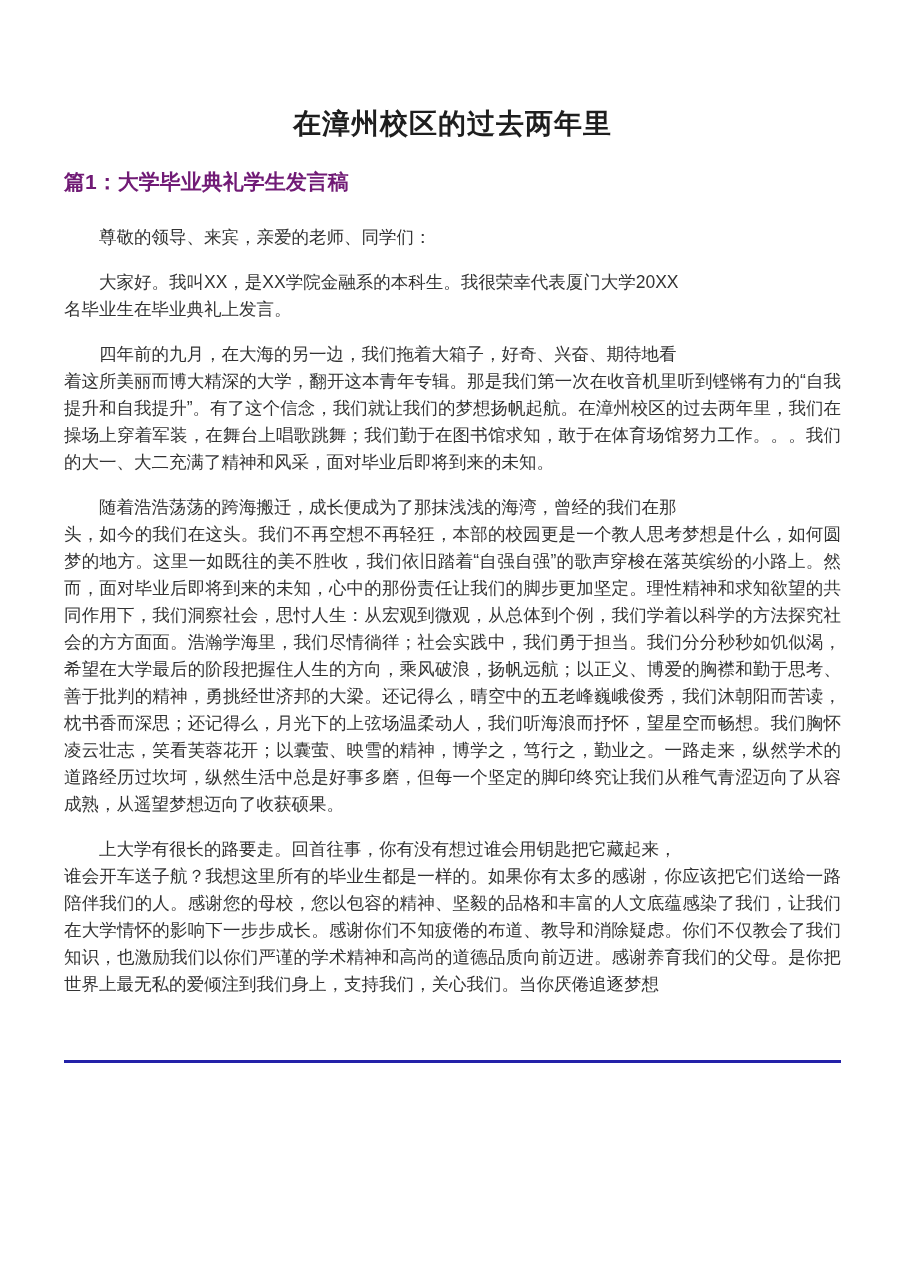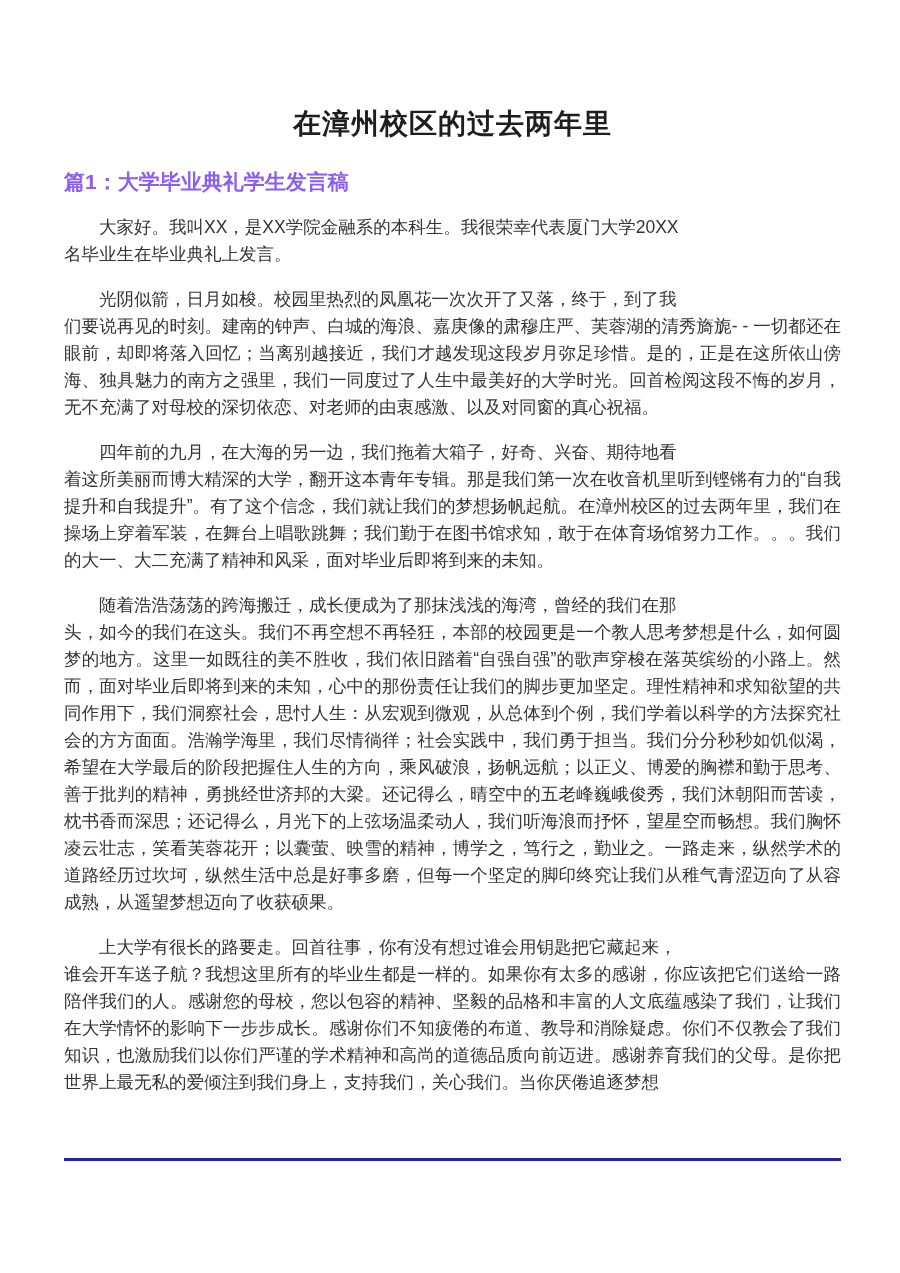--- a/index.html
+++ b/index.html
@@ -27,21 +27,21 @@
     font-weight: bold;
     text-align: center;
     color: #1e1e1e;
     letter-spacing: 1px;
   }
   .section-heading {
     margin: 26px 0 0 0;
     font-size: 21px;
     line-height: 28px;
     font-weight: bold;
-    color: #8b5cf6;
+    color: #701a75;
   }
   .para {
     margin: 18px 0 0 0;
     font-size: 17.5px;
     line-height: 27px;
     color: #333333;
     text-align: justify;
     text-indent: 2em;
     white-space: pre-wrap;      
     word-break: break-all;      
@@ -58,26 +58,25 @@
 </style>
 </head>
 <body>
 
 <div class="page">
 
   <h1 class="doc-title">在漳州校区的过去两年里</h1>
 
   <h2 class="section-heading">篇1：大学毕业典礼学生发言稿</h2>
 
+  <p class="para first">尊敬的领导、来宾，亲爱的老师、同学们：</p>
 
   <p class="para">大家好。我叫XX，是XX学院金融系的本科生。我很荣幸代表厦门大学20XX
 名毕业生在毕业典礼上发言。</p>
 
-  <p class="para">光阴似箭，日月如梭。校园里热烈的凤凰花一次次开了又落，终于，到了我
-们要说再见的时刻。建南的钟声、白城的海浪、嘉庚像的肃穆庄严、芙蓉湖的清秀旖旎- - 一切都还在眼前，却即将落入回忆；当离别越接近，我们才越发现这段岁月弥足珍惜。是的，正是在这所依山傍海、独具魅力的南方之强里，我们一同度过了人生中最美好的大学时光。回首检阅这段不悔的岁月，无不充满了对母校的深切依恋、对老师的由衷感激、以及对同窗的真心祝福。</p>
 
   <p class="para">四年前的九月，在大海的另一边，我们拖着大箱子，好奇、兴奋、期待地看
 着这所美丽而博大精深的大学，翻开这本青年专辑。那是我们第一次在收音机里听到铿锵有力的“自我提升和自我提升”。有了这个信念，我们就让我们的梦想扬帆起航。在漳州校区的过去两年里，我们在操场上穿着军装，在舞台上唱歌跳舞；我们勤于在图书馆求知，敢于在体育场馆努力工作。。。我们的大一、大二充满了精神和风采，面对毕业后即将到来的未知。</p>
 
   <p class="para">随着浩浩荡荡的跨海搬迁，成长便成为了那抹浅浅的海湾，曾经的我们在那
 头，如今的我们在这头。我们不再空想不再轻狂，本部的校园更是一个教人思考梦想是什么，如何圆梦的地方。这里一如既往的美不胜收，我们依旧踏着“自强自强”的歌声穿梭在落英缤纷的小路上。然而，面对毕业后即将到来的未知，心中的那份责任让我们的脚步更加坚定。理性精神和求知欲望的共同作用下，我们洞察社会，思忖人生：从宏观到微观，从总体到个例，我们学着以科学的方法探究社会的方方面面。浩瀚学海里，我们尽情徜徉；社会实践中，我们勇于担当。我们分分秒秒如饥似渴，希望在大学最后的阶段把握住人生的方向，乘风破浪，扬帆远航；以正义、博爱的胸襟和勤于思考、善于批判的精神，勇挑经世济邦的大梁。还记得么，晴空中的五老峰巍峨俊秀，我们沐朝阳而苦读，枕书香而深思；还记得么，月光下的上弦场温柔动人，我们听海浪而抒怀，望星空而畅想。我们胸怀凌云壮志，笑看芙蓉花开；以囊萤、映雪的精神，博学之，笃行之，勤业之。一路走来，纵然学术的道路经历过坎坷，纵然生活中总是好事多磨，但每一个坚定的脚印终究让我们从稚气青涩迈向了从容成熟，从遥望梦想迈向了收获硕果。</p>
 
   <p class="para">上大学有很长的路要走。回首往事，你有没有想过谁会用钥匙把它藏起来，
 谁会开车送子航？我想这里所有的毕业生都是一样的。如果你有太多的感谢，你应该把它们送给一路陪伴我们的人。感谢您的母校，您以包容的精神、坚毅的品格和丰富的人文底蕴感染了我们，让我们在大学情怀的影响下一步步成长。感谢你们不知疲倦的布道、教导和消除疑虑。你们不仅教会了我们知识，也激励我们以你们严谨的学术精神和高尚的道德品质向前迈进。感谢养育我们的父母。是你把世界上最无私的爱倾注到我们身上，支持我们，关心我们。当你厌倦追逐梦想</p>
 

